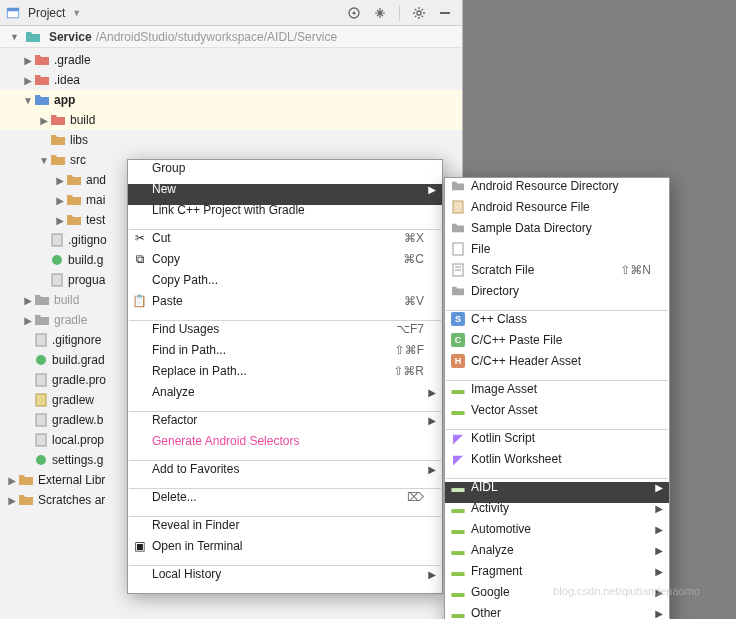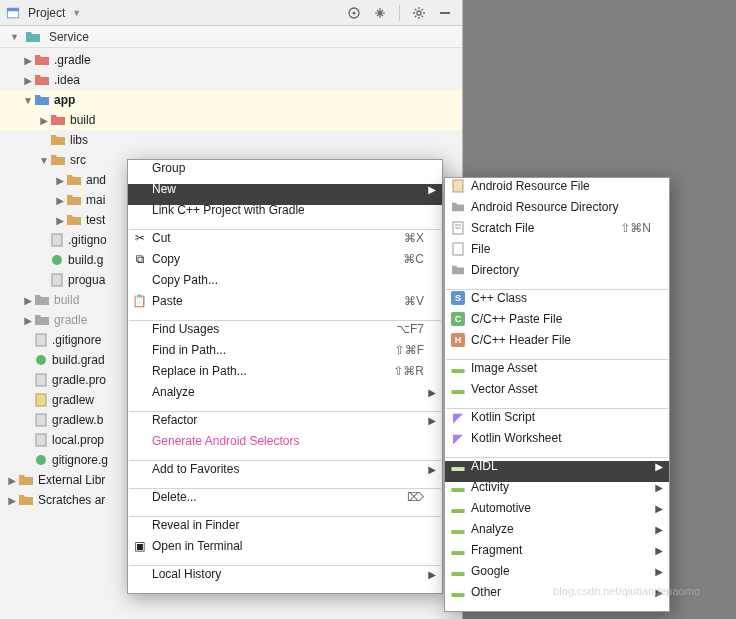--- a/index.html
+++ b/index.html
@@ -4,21 +4,21 @@
 <style>
 * { margin:0; padding:0; box-sizing:border-box; font-family:'Lucida Grande','Helvetica Neue',Arial,sans-serif; font-size:12px; }
 body { background:#808080; width:736px; height:619px; overflow:hidden; position:relative; }
 .panel { background:#f2f2f2; width:463px; height:619px; border-right:1px solid #bbb; display:flex; flex-direction:column; }
 .topbar { height:26px; border-bottom:1px solid #ccc; display:flex; align-items:center; padding:0 6px; gap:4px; background:#efefef; }
 .topbar .title { font-weight:400; color:#333; margin-left:4px; }
 .topbar .spacer { flex:1; }
 .topbar .iconbtn { width:22px; height:22px; display:flex; align-items:center; justify-content:center; color:#666; cursor:pointer; }
 .proj-icon { width:14px; height:14px; }
 .breadcrumb { height:22px; display:flex; align-items:center; padding:0 10px; gap:4px; background:#f6f6f6; color:#333; border-bottom:1px solid #e0e0e0; }
-.breadcrumb .folder { font-weight:normal; }
+.breadcrumb .folder { font-weight:bold; }
 .breadcrumb .path { color:#999; }
 .tree { flex:1; overflow:hidden; padding-top:2px; }
 .node { height:20px; display:flex; align-items:center; white-space:nowrap; padding-right:6px; }
 .node.sel { background:#fffbe6; }
 .arrow { width:12px; text-align:center; color:#777; font-size:10px; cursor:pointer; }
 .arrow.empty { visibility:hidden; }
 .fld { width:16px; height:14px; margin-right:4px; }
 .label { color:#222; }
 .dim { color:#999; }
 .ind0{padding-left:6px}.ind1{padding-left:22px}.ind2{padding-left:38px}.ind3{padding-left:54px}
@@ -88,20 +88,21 @@
         </svg>
       </div>
   </div>
 
   <div class="breadcrumb">
     <span style="color:#777;font-size:9px;margin-right:2px">▼</span>
     <svg class="fld" viewBox="0 0 16 14">
         <path class="folder-teal" d="M1 2h5l1 2h8v8H1z"></path>
       </svg>
     <span class="folder">Service</span>
+    <span class="path">/AndroidStudio/studyworkspace/AIDL/Service</span>
   </div>
 
   <div class="tree">
     <div class="node ind1">
         <span class="arrow">▶</span>
         <svg class="fld" viewBox="0 0 16 14">
           <path class="folder-red" d="M1 2h5l1 2h8v8H1z"></path>
         </svg>
         <span class="label">.gradle</span>
       </div>
@@ -236,21 +237,21 @@
         <svg class="file-ico" viewBox="0 0 14 14">
           <rect x="2" y="1" width="10" height="12" fill="#ddd" stroke="#999"></rect>
         </svg>
         <span class="label">local.prop</span>
       </div>
     <div class="node ind1">
         <span class="arrow empty">▶</span>
         <svg class="file-ico" viewBox="0 0 14 14">
           <circle cx="7" cy="7" r="5" fill="#5cb86c"></circle>
         </svg>
-        <span class="label">gitignore.g</span>
+        <span class="label">settings.g</span>
       </div>
     <div class="node ind0">
         <span class="arrow">▶</span>
         <svg class="fld" viewBox="0 0 16 14">
           <path class="folder-svg" d="M1 2h5l1 2h8v8H1z"></path>
         </svg>
         <span class="label">External Libr</span>
       </div>
     <div class="node ind0">
         <span class="arrow">▶</span>
@@ -339,54 +340,62 @@
   <div class="mi">
       <span>Local History</span>
       <span class="sub">▶</span>
     </div>
 
 </div>
 
 <div class="ctx submenu" style="left:444px;top:177px;width:226px">
   <div class="mi">
       <span class="fico">
-        <svg width="14" height="14" viewBox="0 0 14 14">
-          <rect x="2" y="1" width="10" height="12" fill="#f0e0c0" stroke="#c0a060"></rect>
-        </svg>
-      </span>
-      <span>Android Resource File</span>
-    </div>
-  <div class="mi">
-      <span class="fico">
         <svg width="14" height="12" viewBox="0 0 16 14">
           <path class="folder-grey" d="M1 2h5l1 2h8v8H1z"></path>
         </svg>
       </span>
       <span>Android Resource Directory</span>
     </div>
   <div class="mi">
       <span class="fico">
         <svg width="14" height="14" viewBox="0 0 14 14">
+          <rect x="2" y="1" width="10" height="12" fill="#f0e0c0" stroke="#c0a060"></rect>
+        </svg>
+      </span>
+      <span>Android Resource File</span>
+    </div>
+  <div class="mi">
+      <span class="fico">
+        <svg width="14" height="12" viewBox="0 0 16 14">
+          <path class="folder-grey" d="M1 2h5l1 2h8v8H1z"></path>
+        </svg>
+      </span>
+      <span>Sample Data Directory</span>
+    </div>
+  <div class="mi">
+      <span class="fico">
+        <svg width="14" height="14" viewBox="0 0 14 14">
+          <rect x="2" y="1" width="10" height="12" fill="#fff" stroke="#999"></rect>
+        </svg>
+      </span>
+      <span>File</span>
+    </div>
+  <div class="mi">
+      <span class="fico">
+        <svg width="14" height="14" viewBox="0 0 14 14">
           <rect x="2" y="1" width="10" height="12" fill="#fff" stroke="#999"></rect>
           <path d="M4 4h6M4 7h6" stroke="#999"></path>
         </svg>
       </span>
       <span>Scratch File</span>
       <span class="sc">⇧⌘N</span>
     </div>
   <div class="mi">
       <span class="fico">
-        <svg width="14" height="14" viewBox="0 0 14 14">
-          <rect x="2" y="1" width="10" height="12" fill="#fff" stroke="#999"></rect>
-        </svg>
-      </span>
-      <span>File</span>
-    </div>
-  <div class="mi">
-      <span class="fico">
         <svg width="14" height="12" viewBox="0 0 16 14">
           <path class="folder-grey" d="M1 2h5l1 2h8v8H1z"></path>
         </svg>
       </span>
       <span>Directory</span>
     </div>
   <div class="sep"></div>
   <div class="mi">
       <span class="fico">
         <span class="cpp">S</span>
@@ -396,21 +405,21 @@
   <div class="mi">
       <span class="fico">
         <span class="cpp cppf">C</span>
       </span>
       <span>C/C++ Paste File</span>
     </div>
   <div class="mi">
       <span class="fico">
         <span class="cpp cpph">H</span>
       </span>
-      <span>C/C++ Header File</span>
+      <span>C/C++ Header Asset</span>
     </div>
   <div class="sep"></div>
   <div class="mi">
       <span class="fico droid">▬</span>
       <span>Image Asset</span>
     </div>
   <div class="mi">
       <span class="fico droid">▬</span>
       <span>Vector Asset</span>
     </div>

